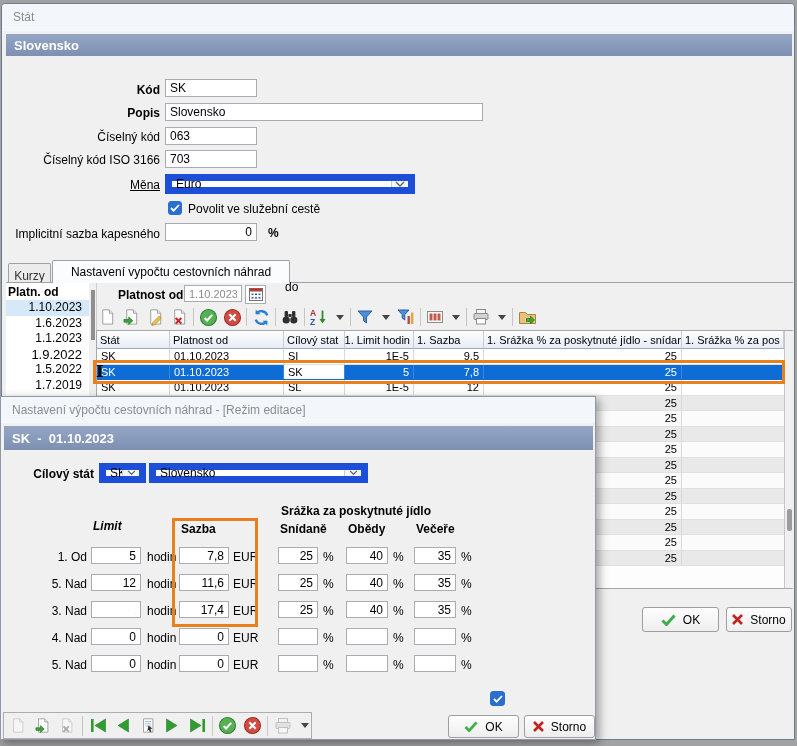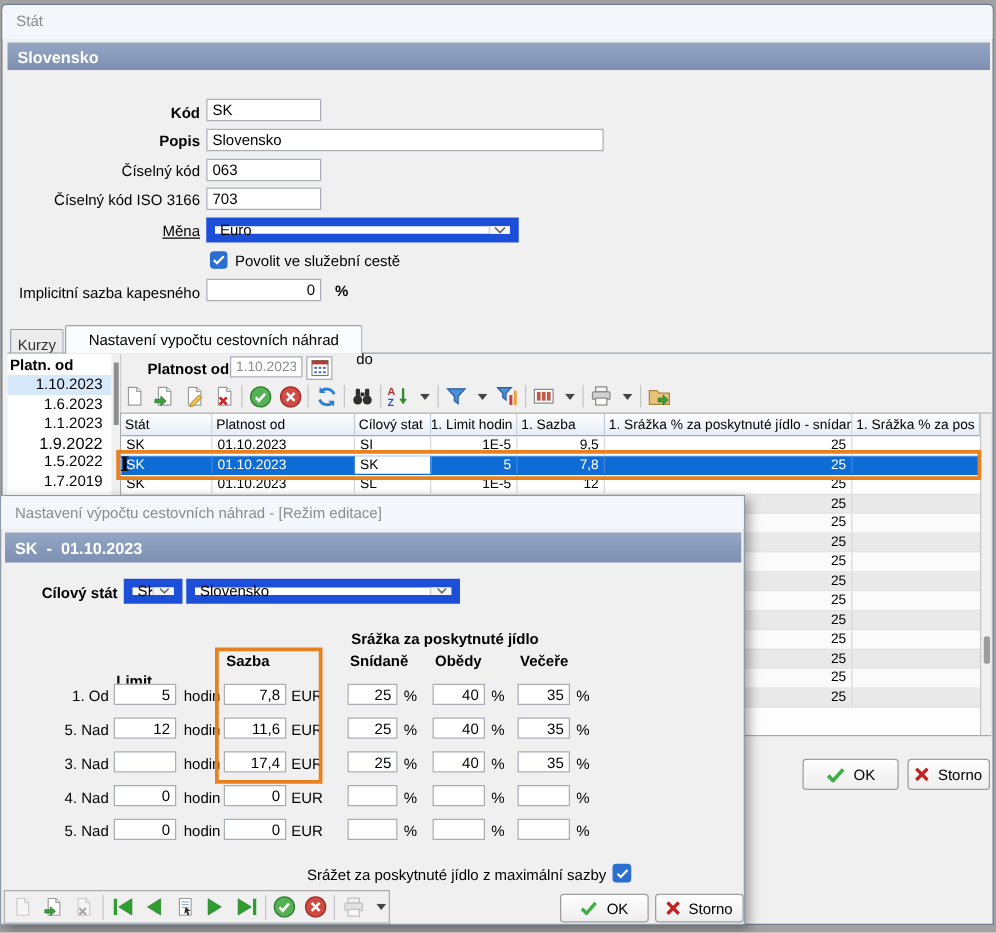--- a/index.html
+++ b/index.html
@@ -443,21 +443,21 @@
     <div class="abs combo" style="left:148px;top:66px;width:219px;height:20px;">
       <span class="val">Slovensko</span>
       <span class="dd">
           <svg width="9" height="6" viewBox="0 0 10 7">
             <path d="M1 1l4 4 4-4" stroke="#666" stroke-width="1.4" fill="none"></path>
           </svg>
         </span>
     </div>
 
     <div class="abs lbl b" style="left:215px;top:107px;width:280px;text-align:center;">Srážka za poskytnuté jídlo</div>
-    <div class="abs lbl b" style="left:92px;top:141px;">Limit</div>
+    <div class="abs lbl b" style="left:92px;top:122px;font-style:italic;">Limit</div>
     <div class="abs lbl b" style="left:180px;top:125px;">Sazba</div>
     <div class="abs lbl b" style="left:279px;top:125px;">Snídaně</div>
     <div class="abs lbl b" style="left:347px;top:125px;">Obědy</div>
     <div class="abs lbl b" style="left:415px;top:125px;">Večeře</div>
 
     <div>
         <div class="abs lbl rlab" style="left:0px;top:153px;width:86px;">1. Od</div>
         <input class="abs inp num" style="left: 90px; top: 150px; width: 50px; height: 17px;" value="5">
         <div class="abs lbl " style="left:146px;top:153px;">hodin</div>
         <input class="abs inp num" style="left: 178px; top: 150px; width: 50px; height: 17px;" value="7,8">
@@ -509,21 +509,20 @@
         <input class="abs inp num" style="left: 277px; top: 258px; width: 40px; height: 17px;" value="">
         <div class="abs lbl " style="left:322px;top:261px;">%</div>
         <input class="abs inp num" style="left: 345px; top: 258px; width: 42px; height: 17px;" value="">
         <div class="abs lbl " style="left:392px;top:261px;">%</div>
         <input class="abs inp num" style="left: 413px; top: 258px; width: 42px; height: 17px;" value="">
         <div class="abs lbl " style="left:460px;top:261px;">%</div>
       </div>
 
     <div class="abs orange" style="left:171px;top:121px;width:86px;height:109px;z-index:4;"></div>
 
-    <div class="abs lbl rlab" style="left:200px;top:296px;width:284px;">Srážet za poskytnuté jídlo z maximální sazby</div>
     <div class="abs chk" style="left:489px;top:294px;width:15px;height:15px;">
       <svg width="10" height="8" viewBox="0 0 10 8">
           <path d="M1 4l2.6 2.6L9 1" stroke="#fff" stroke-width="1.8" fill="none"></path>
         </svg>
     </div>
 
     <div class="abs" style="left:2px;top:315px;width:309px;height:27px;border:1px solid #adadad;display:flex;align-items:center;gap:5px;padding-left:4px;">
       <span class="ticon dis">
           <svg width="16" height="17" viewBox="0 0 18 18">
             <path d="M4 1.5h7L14.5 5v11.5H4z" fill="#fff" stroke="#9a9a9a"></path>

